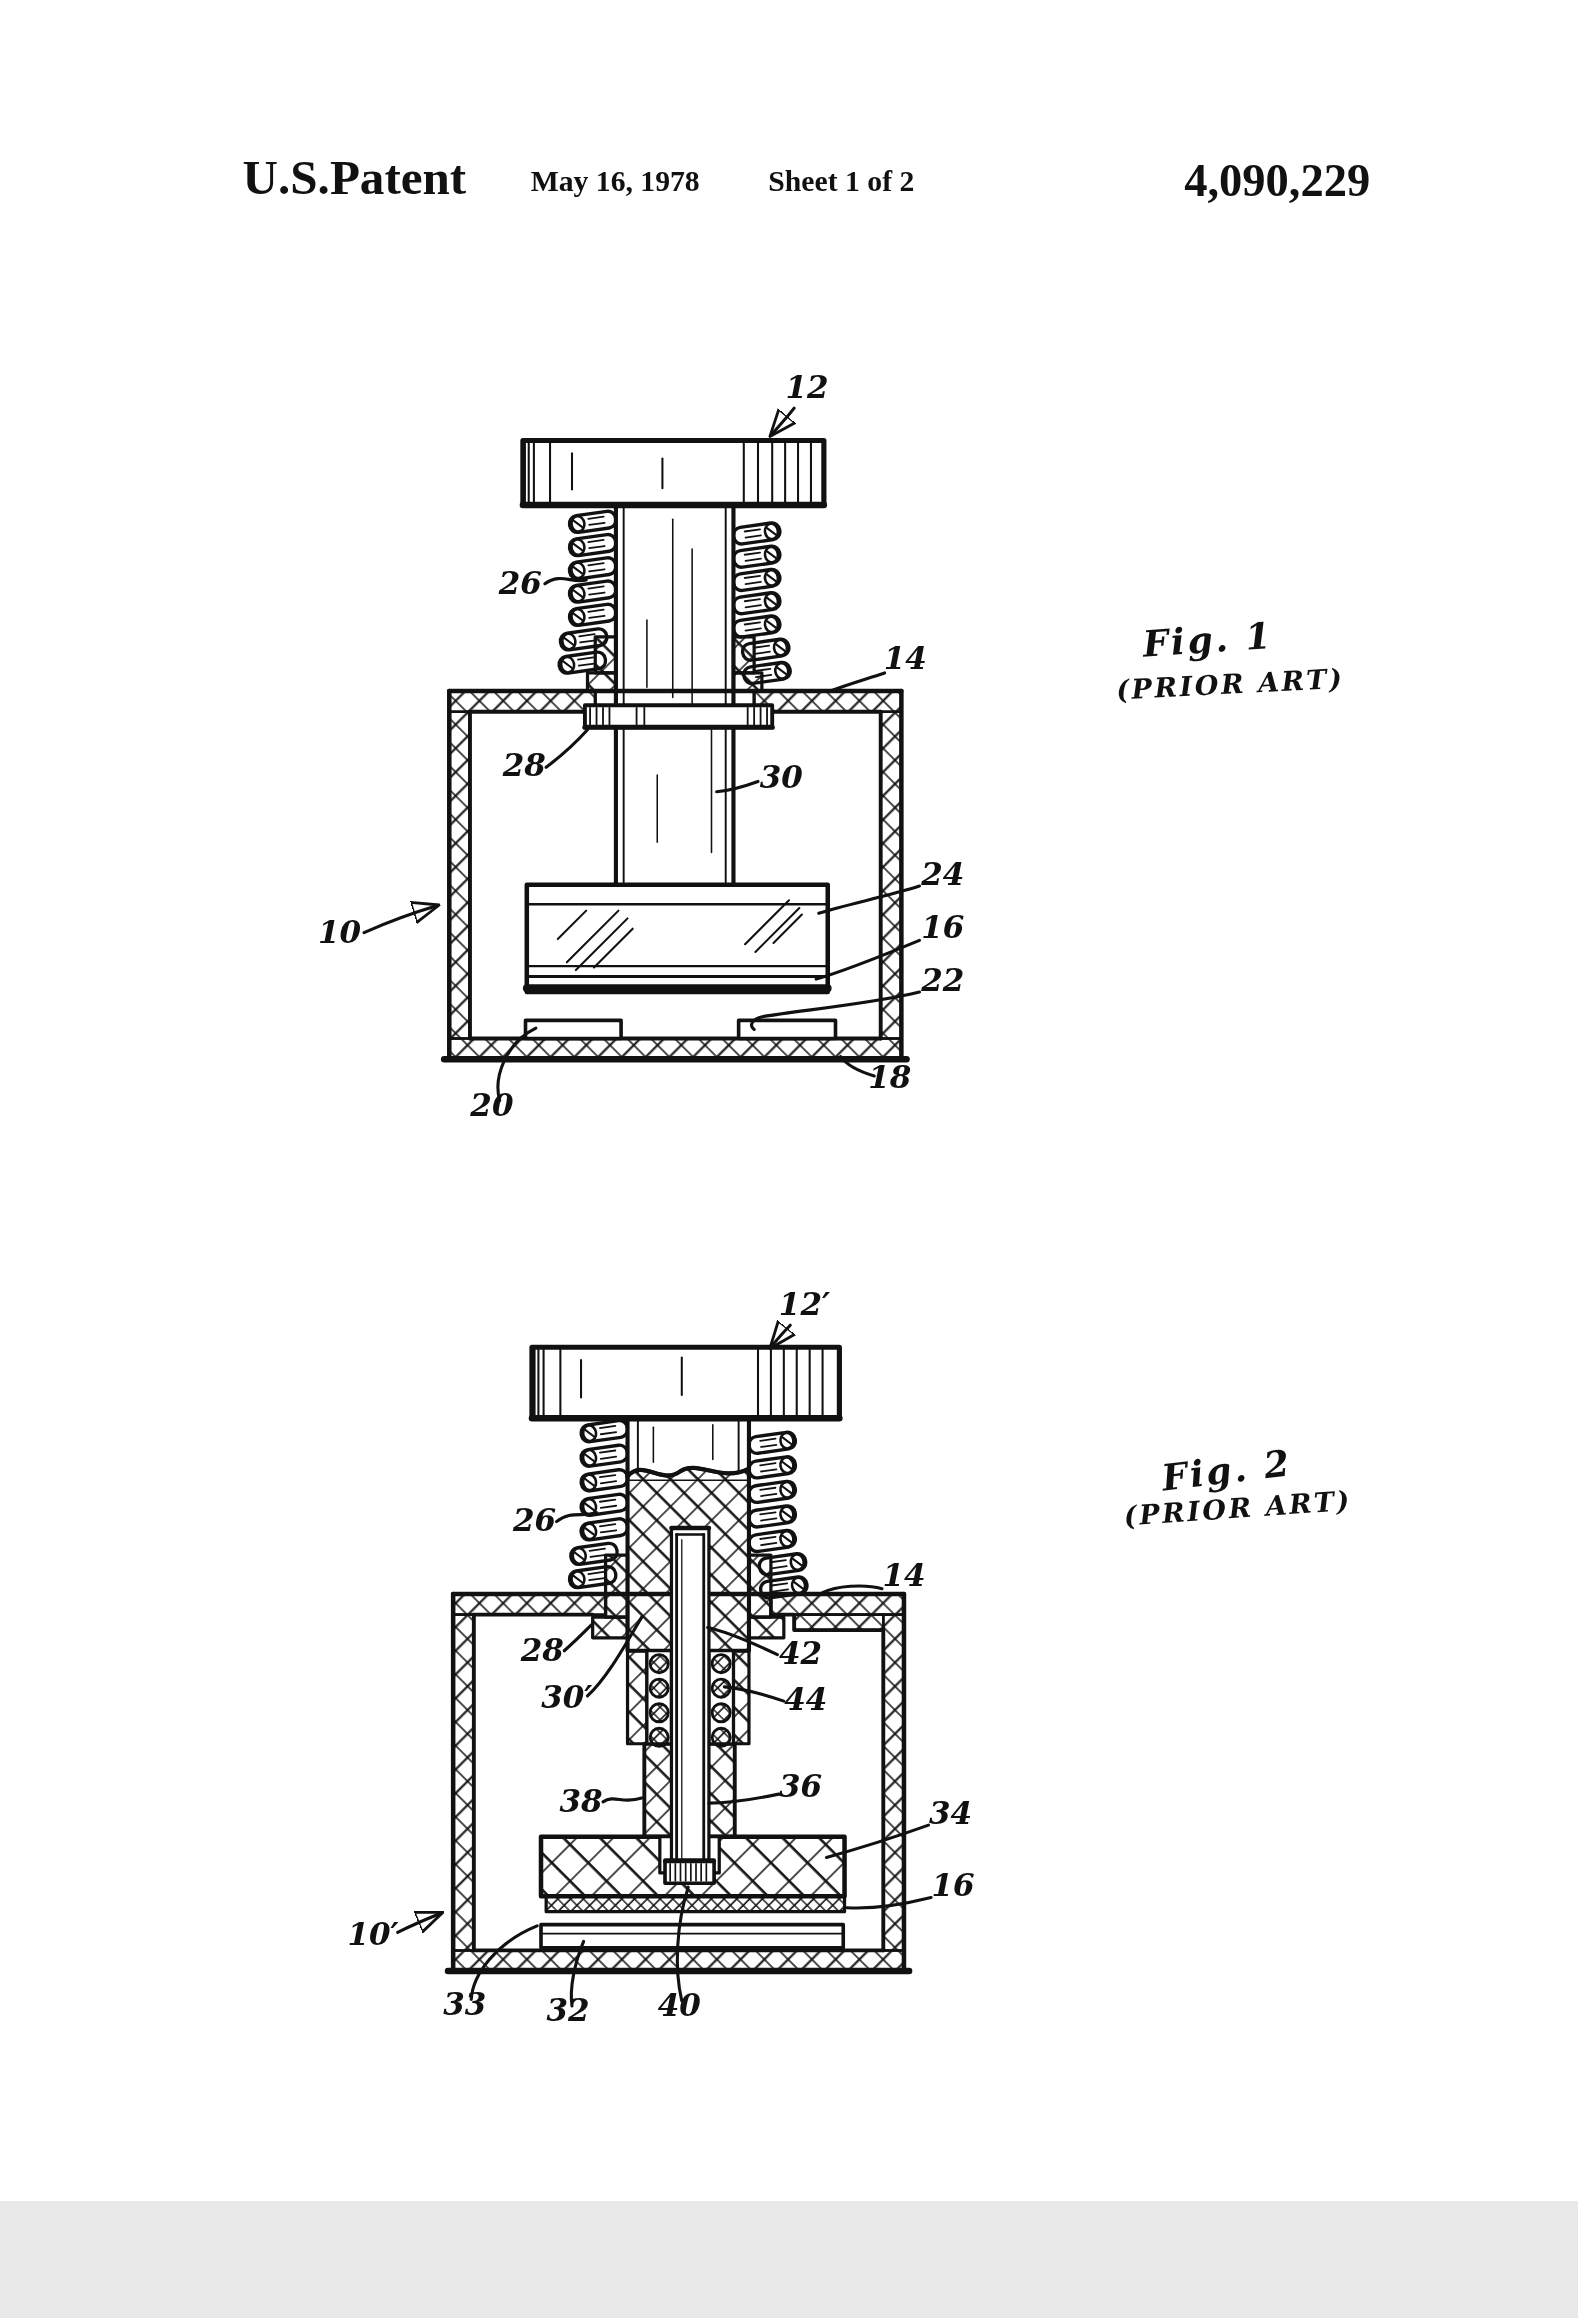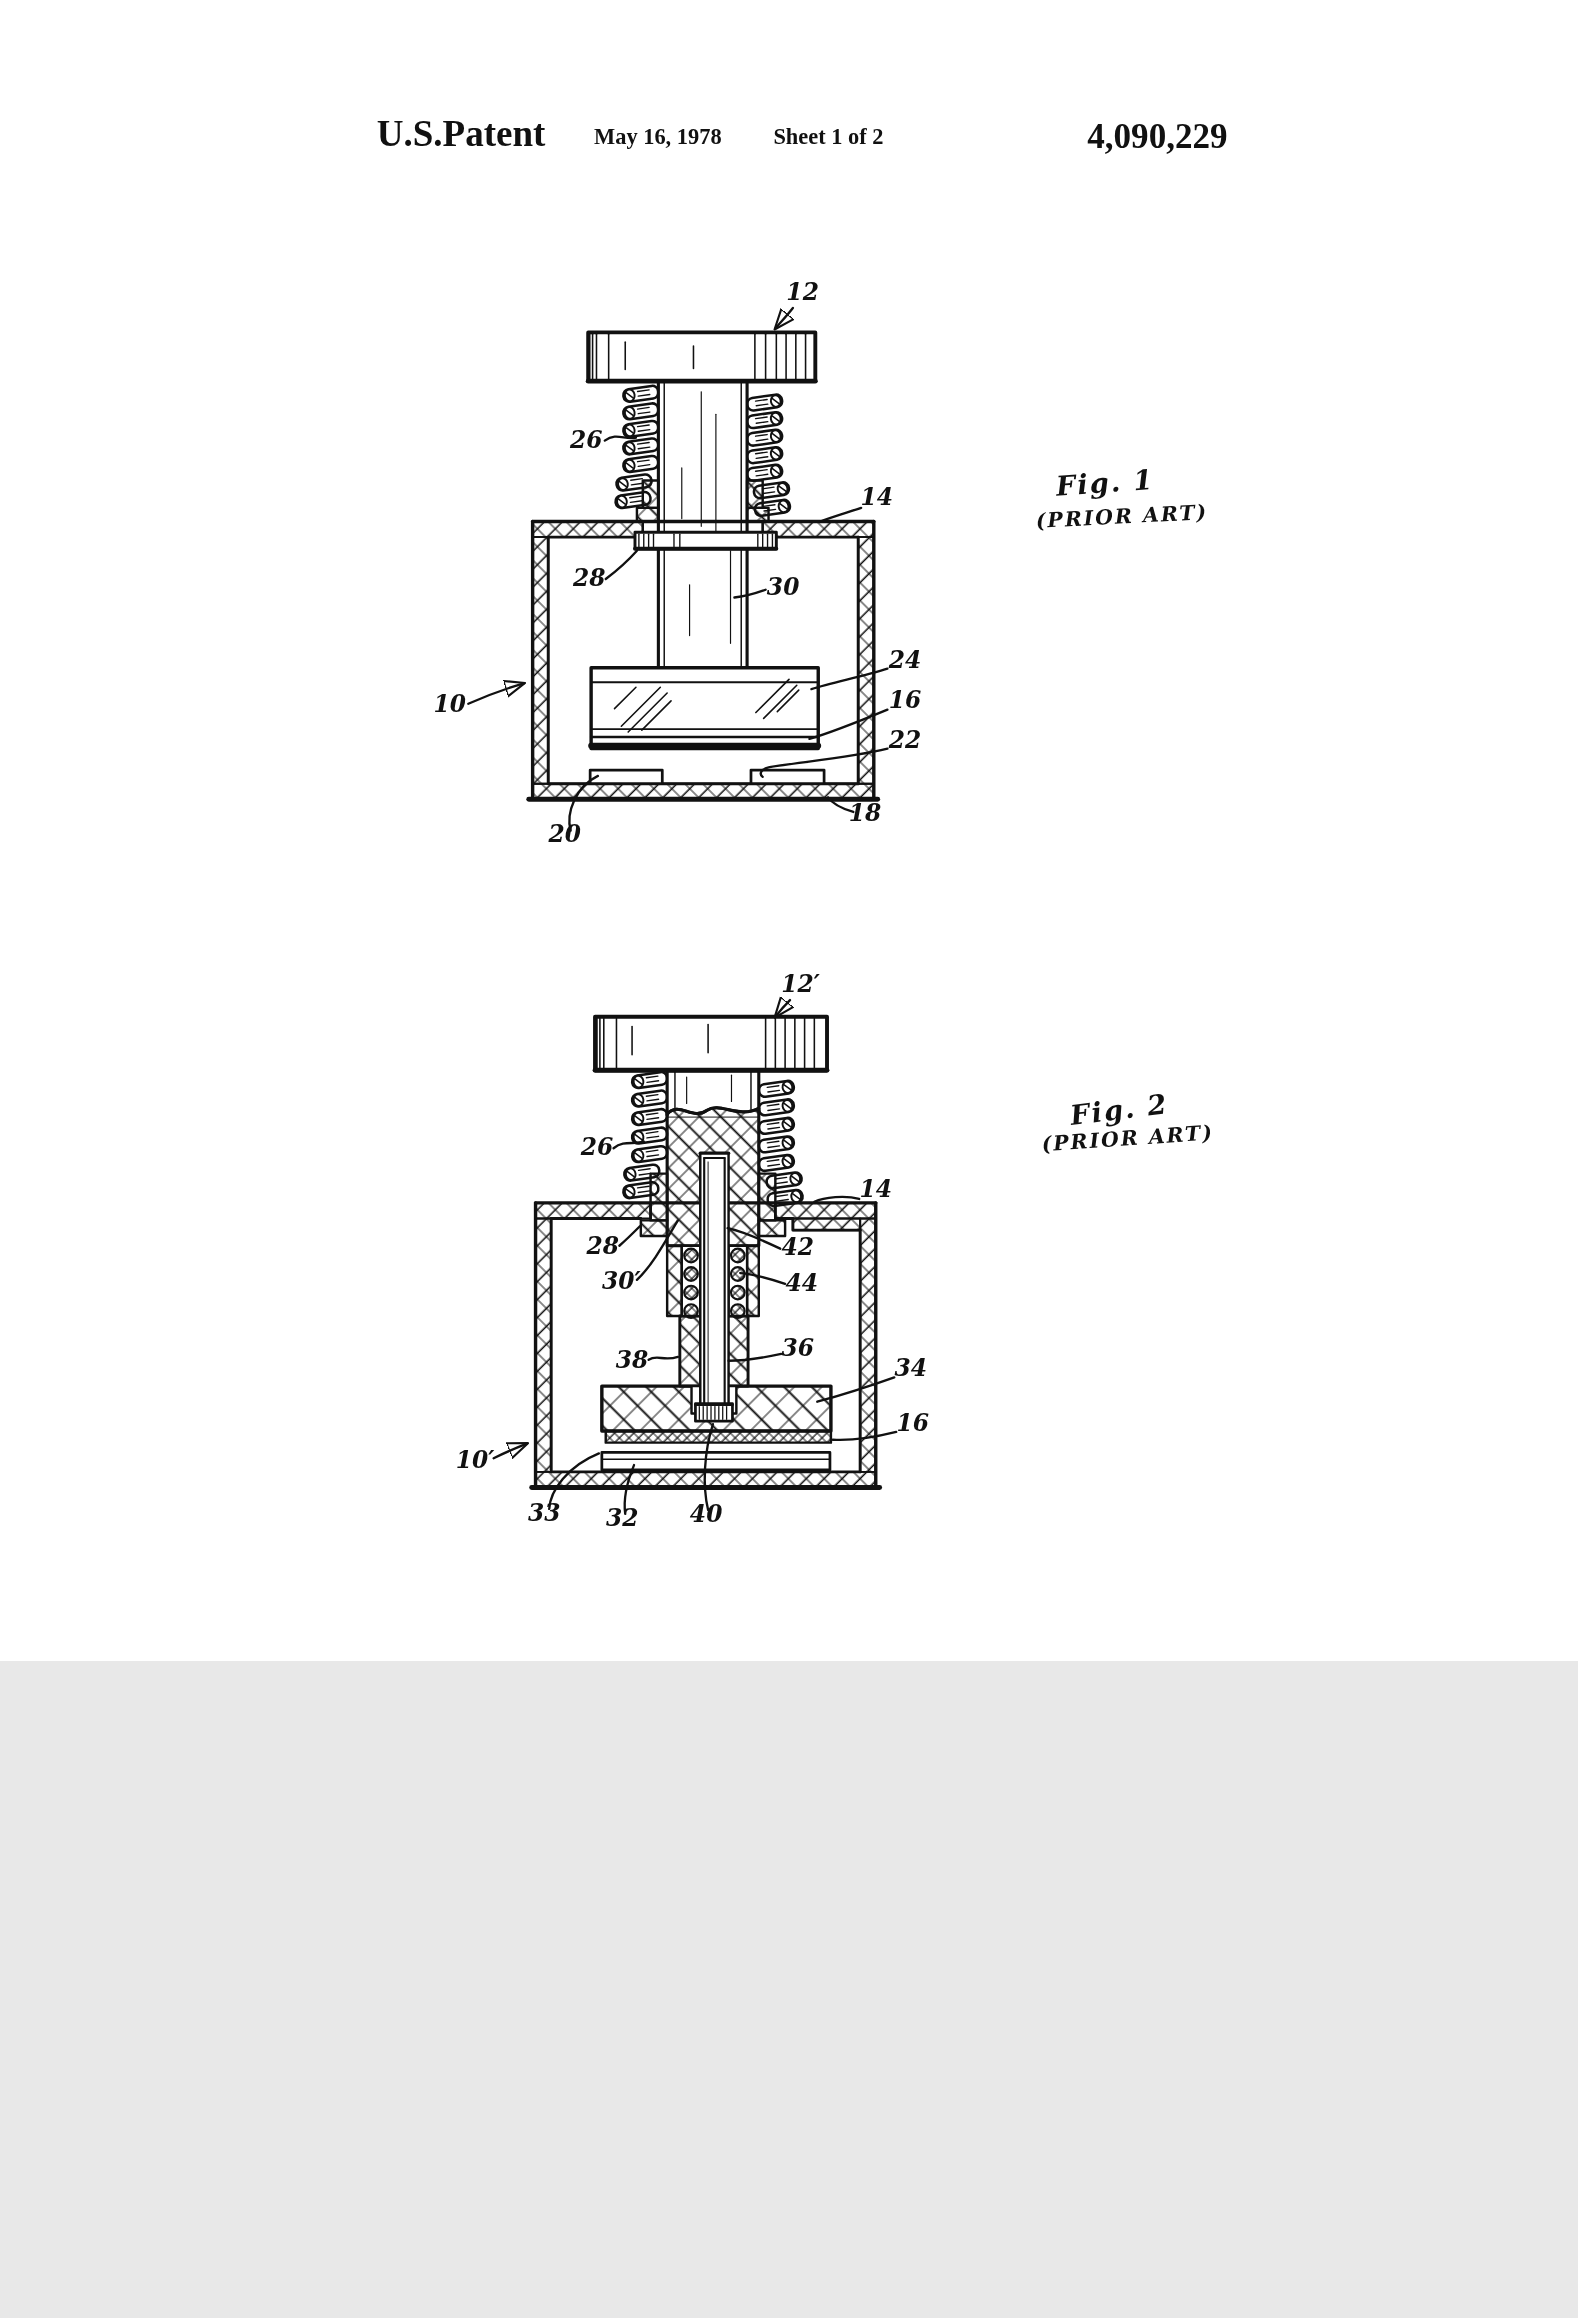--- a/index.html
+++ b/index.html
@@ -1,16 +1,16 @@
 <!DOCTYPE html>
 <html style="font-size:11px"><head>
 <meta charset="utf-8">
 <style>
   html,body{margin:0;padding:0;background:#e8e8e8;}
-  .page{position:relative;width:1578px;height:1661px;background:#ffffff;overflow:hidden;}
+  .page{position:relative;width:1578px;height:2201px;background:#ffffff;overflow:hidden;}
   .page svg{display:block;width:100%;height:100%;}
   path,line,rect,circle,ellipse,polyline{stroke:#111;fill:none;stroke-linecap:round;stroke-linejoin:round;}
   .f{fill:#fff;}
   .hA{fill:url(#hA);} .hB{fill:url(#hB);} .hB2{fill:url(#hB2);} .hC{fill:url(#hC);}
   text{fill:#111;stroke:none;}
   .lbl{font:italic 700 24px "DejaVu Serif",serif;text-anchor:middle;}
   .cap{font:italic 700 28px "DejaVu Serif",serif;text-anchor:middle;letter-spacing:2px;}
   .sub{font:italic 700 21px "DejaVu Serif",serif;text-anchor:middle;letter-spacing:2px;}
   .ht{font:700 38px "Liberation Serif",serif;}
   .hm{font:700 23px "Liberation Serif",serif;}

